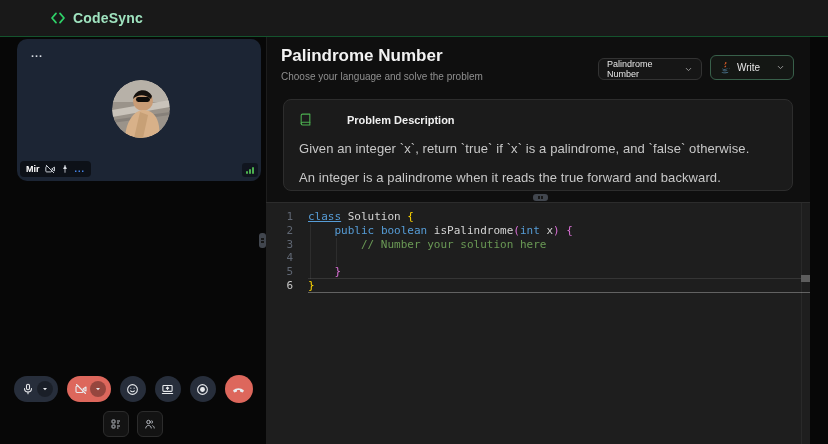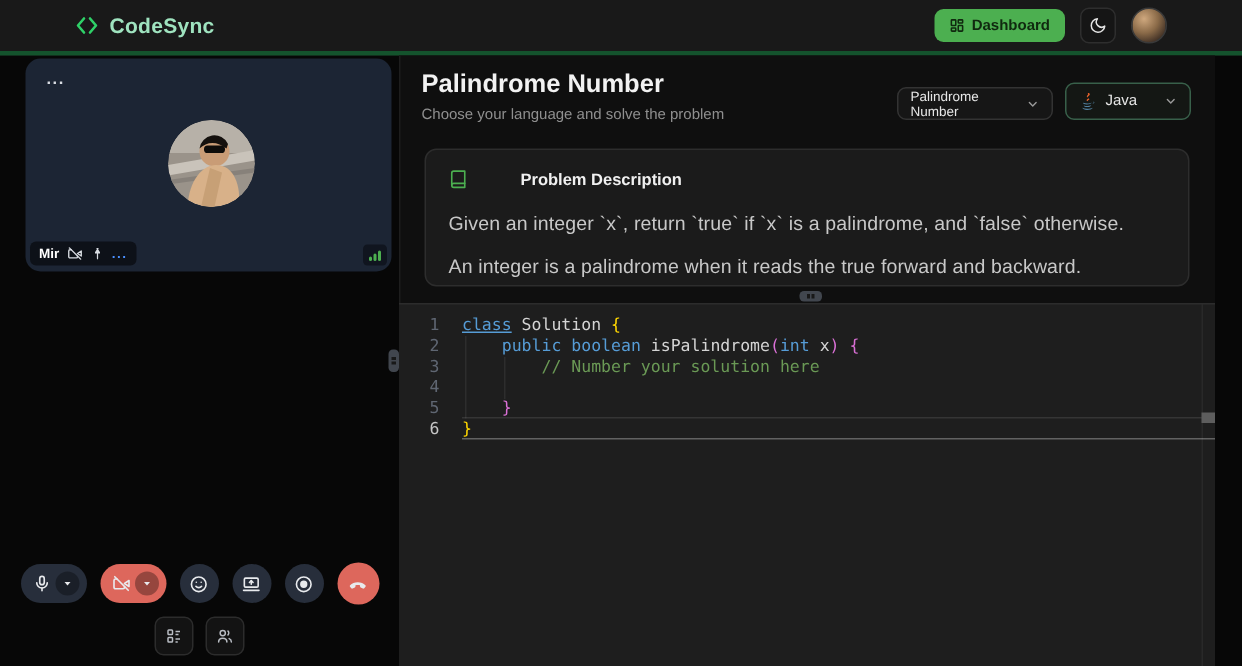--- a/index.html
+++ b/index.html
@@ -2,21 +2,21 @@
 <html><head>
 <meta charset="utf-8">
 <style>
   * { margin:0; padding:0; box-sizing:border-box; }
   html,body { background:#060606; }
   body { width:828px; height:444px; overflow:hidden; font-family:"Liberation Sans", sans-serif; }
   .app { position:relative; width:828px; height:444px; background:#070707; }
 
   
   .header { position:absolute; top:0; left:0; width:828px; height:37px; background:#191919;
-    border-bottom:3px solid #14532d; display:flex; align-items:center; justify-content:space-between;
+    border-bottom:1px solid #14532d; display:flex; align-items:center; justify-content:space-between;
     padding:0 50px; }
   .logo { display:flex; align-items:center; gap:7px; }
   .logo-icon { width:16px; height:16px; color:#2fd168; display:flex; }
   .logo-text { color:#9fe3bf; font-weight:bold; font-size:14px; letter-spacing:.2px; }
   .header-right { display:flex; align-items:center; gap:10px; }
   .dashboard-btn { height:22px; background:#4caf50; border:none; border-radius:6px; color:#10290f;
     font-size:10px; font-weight:bold; display:flex; align-items:center; gap:5px; padding:0 10px;
     font-family:inherit; cursor:pointer; }
   .dashboard-btn svg { width:10px; height:10px; }
   .moon-btn { width:24px; height:24px; border-radius:6px; border:1px solid #2e2e2e; background:#151515;
@@ -119,37 +119,20 @@
   <div class="header">
     <div class="logo">
       <span class="logo-icon">
         <svg viewBox="0 0 24 24" fill="none" stroke="currentColor" stroke-width="2.6" stroke-linecap="round" stroke-linejoin="round">
             <path d="M9 5 3 12l6 7"></path>
             <path d="m15 5 6 7-6 7"></path>
           </svg>
       </span>
       <span class="logo-text">CodeSync</span>
     </div>
-    <div class="header-right">
-      <button class="dashboard-btn">
-        <svg viewBox="0 0 24 24" fill="none" stroke="currentColor" stroke-width="2.5">
-            <rect x="3" y="3" width="7" height="9" rx="1"></rect>
-            <rect x="14" y="3" width="7" height="5" rx="1"></rect>
-            <rect x="14" y="12" width="7" height="9" rx="1"></rect>
-            <rect x="3" y="16" width="7" height="5" rx="1"></rect>
-          </svg>
-        <span>Dashboard</span>
-      </button>
-      <button class="moon-btn">
-        <svg viewBox="0 0 24 24" fill="none" stroke="currentColor" stroke-width="2" stroke-linecap="round" stroke-linejoin="round">
-            <path d="M21 12.8A9 9 0 1 1 11.2 3a7 7 0 0 0 9.8 9.8z"></path>
-          </svg>
-      </button>
-      <div class="avatar"></div>
-    </div>
   </div>
 
   <div class="video-tile">
     <span class="tile-menu">...</span>
     <div class="big-avatar">
       <svg viewBox="0 0 58 58" width="58" height="58">
         <defs>
             <clipPath id="avclip">
               <circle cx="29" cy="29" r="29"></circle>
             </clipPath>
@@ -275,21 +258,21 @@
     <span class="java-icon">
       <svg viewBox="0 0 24 26">
         <path d="M12 2c3 2-3 4 0 6 1-3 5-3 2-6z" fill="#e8622b"></path>
         <path d="M13.5 9c-2 1.5-4 2.5-1.5 4 1-2 4-2 1.5-4z" fill="#e8622b"></path>
         <path d="M6 15c4 1.5 9 1.3 12-.3-1 1.6-4 2.6-7 2.6s-5-.8-5-2.3z" fill="#5382a1"></path>
         <path d="M7 18.5c3 1 7.5 1 10-.3-.4 1.6-3 2.5-5.5 2.5S7.4 20 7 18.5z" fill="#5382a1"></path>
         <path d="M5 21.8c4.4 1.8 10.4 1.6 14-.3-.6 2-4.6 3-7.6 3s-6-1-6.4-2.7z" fill="#5382a1"></path>
         <path d="M18.5 16c2-.6 2.6-2 .7-2.6 2.8.2 2.6 2.6-.7 2.6z" fill="#5382a1"></path>
       </svg>
     </span>
-    <span>Java</span>
+    <span>Write</span>
     <span class="chev">
       <svg viewBox="0 0 24 24" fill="none" stroke="currentColor" stroke-width="2.5" stroke-linecap="round" stroke-linejoin="round">
           <path d="m6 9 6 6 6-6"></path>
         </svg>
     </span>
   </div>
 
   <div class="problem-card">
     <div class="card-head">
       <svg viewBox="0 0 24 24" fill="none" stroke="currentColor" stroke-width="2" stroke-linecap="round" stroke-linejoin="round">

